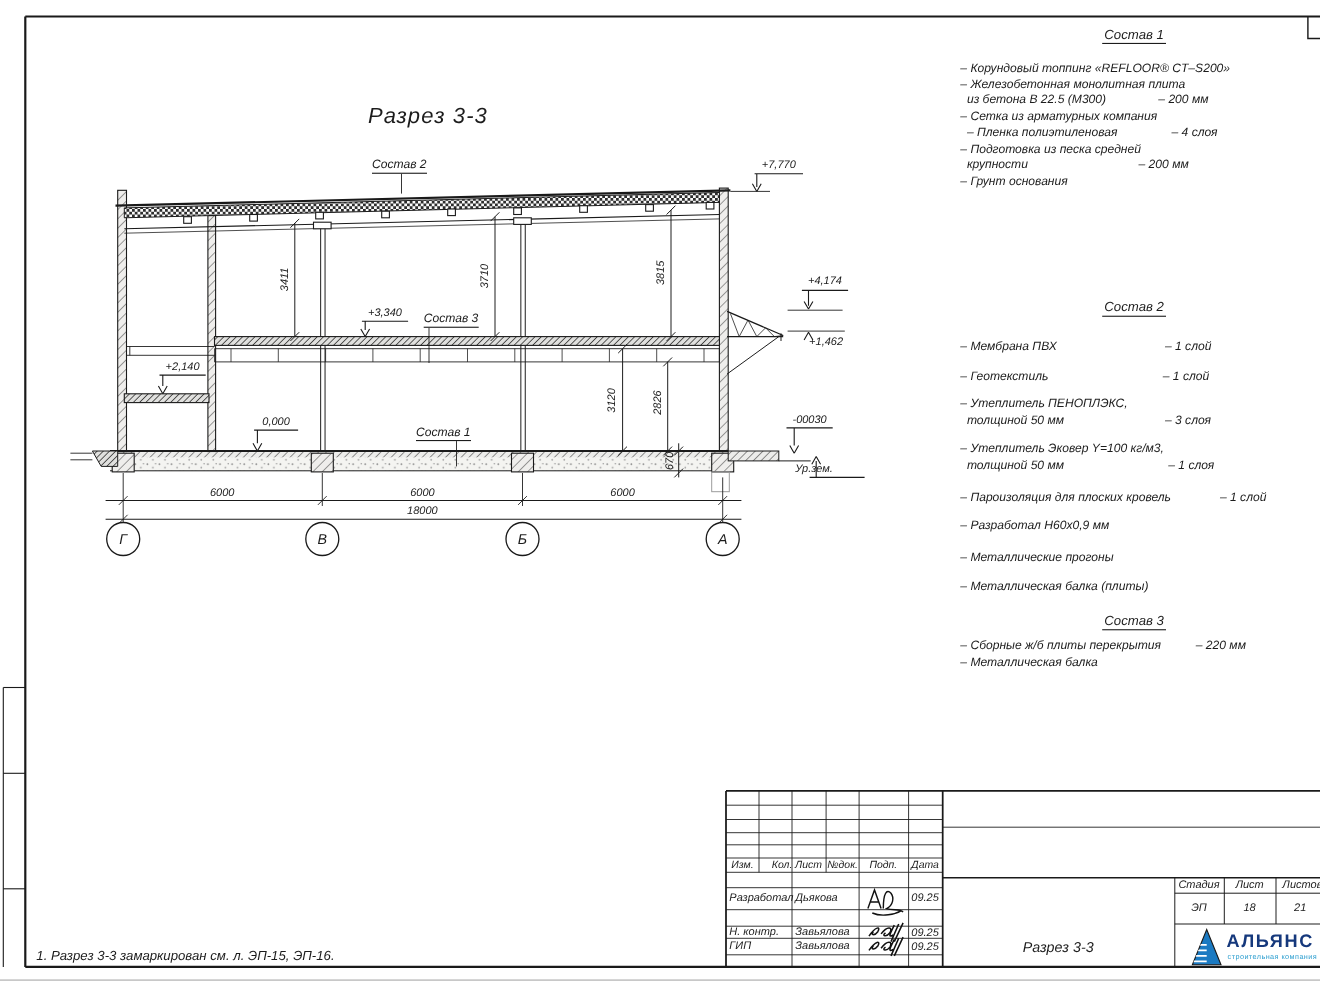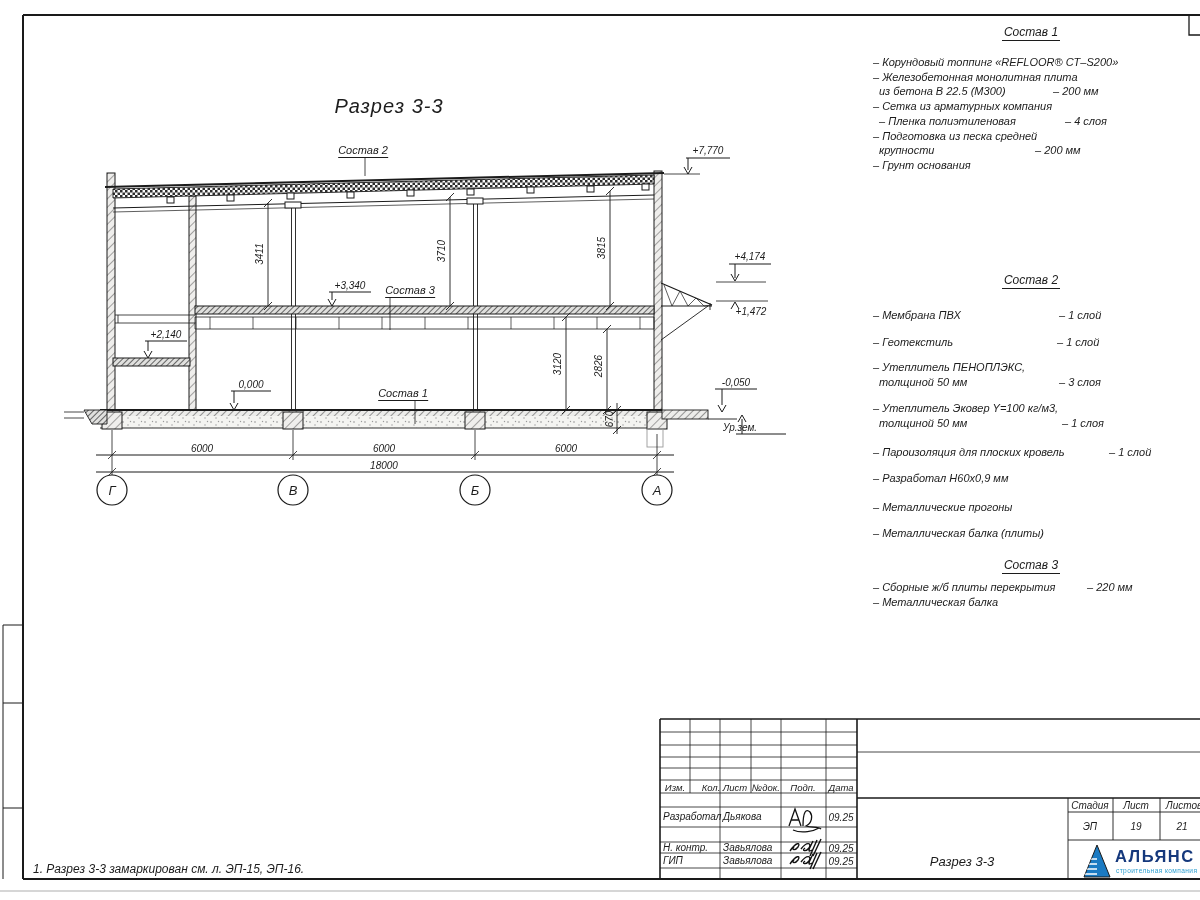--- a/index.html
+++ b/index.html
@@ -275,25 +275,25 @@
 </svg>
 
 <span class="t f20 c" style="left:389px;top:106px">Разрез 3-3</span>
 
 <span class="t f11 c ul" style="left:363px;top:151px">Состав 2</span>
 <span class="t f11 c ul" style="left:410px;top:291px">Состав 3</span>
 <span class="t f11 c ul" style="left:403px;top:394px">Состав 1</span>
 
 <span class="t f10 c" style="left:708px;top:150px">+7,770</span>
 <span class="t f10 c" style="left:750px;top:256px">+4,174</span>
-<span class="t f10 c" style="left:751px;top:311px">+1,472</span>
+<span class="t f10 c" style="left:751px;top:311px">+1,462</span>
 <span class="t f10 c" style="left:350px;top:285px">+3,340</span>
 <span class="t f10 c" style="left:166px;top:334px">+2,140</span>
 <span class="t f10 c" style="left:251px;top:384px">0,000</span>
-<span class="t f10 c" style="left:736px;top:382px">-0,050</span>
+<span class="t f10 c" style="left:736px;top:382px">-00030</span>
 <span class="t f10 c" style="left:740px;top:427px">Ур.зем.</span>
 
 <span class="t f10 rot" style="left:259px;top:254px">3411</span>
 <span class="t f10 rot" style="left:441px;top:251px">3710</span>
 <span class="t f10 rot" style="left:601px;top:248px">3815</span>
 <span class="t f10 rot" style="left:557px;top:364px">3120</span>
 <span class="t f10 rot" style="left:598px;top:366px">2826</span>
 <span class="t f10 rot" style="left:609px;top:419px">670</span>
 
 <span class="t f10 c" style="left:202px;top:448px">6000</span>
@@ -354,21 +354,21 @@
 <span class="t f10" style="left:723px;top:842px">Завьялова</span>
 <span class="t f10 c" style="left:841px;top:848px">09.25</span>
 <span class="t f10" style="left:663px;top:855px">ГИП</span>
 <span class="t f10" style="left:723px;top:855px">Завьялова</span>
 <span class="t f10 c" style="left:841px;top:861px">09.25</span>
 
 <span class="t f10 c" style="left:1090px;top:805px">Стадия</span>
 <span class="t f10 c" style="left:1136px;top:805px">Лист</span>
 <span class="t f10 c" style="left:1184px;top:805px">Листов</span>
 <span class="t f10 c" style="left:1090px;top:826px">ЭП</span>
-<span class="t f10 c" style="left:1136px;top:826px">19</span>
+<span class="t f10 c" style="left:1136px;top:826px">18</span>
 <span class="t f10 c" style="left:1182px;top:826px">21</span>
 
 <span class="t f13 c" style="left:962px;top:861px">Разрез 3-3</span>
 
 <span class="logoTxt" style="left:1115px;top:847px">АЛЬЯНС</span>
 <span class="logoTag" style="left:1116px;top:867px">строительная компания</span>
 
 </div>
 
 </body></html>

